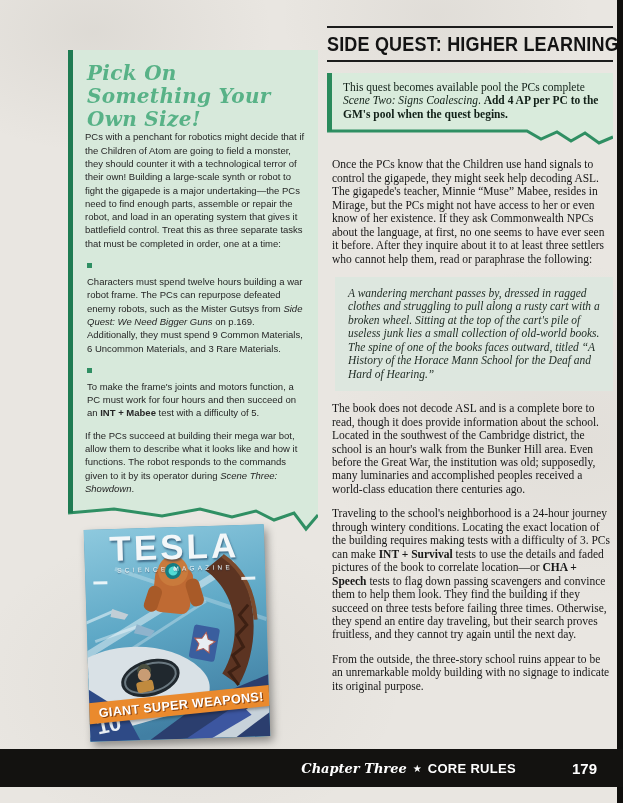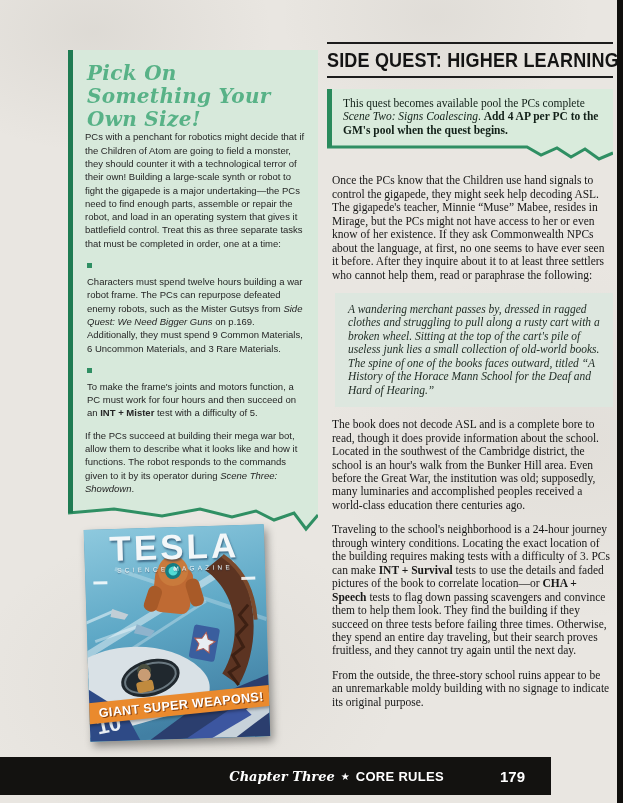--- a/index.html
+++ b/index.html
@@ -25,21 +25,21 @@
   }
   .sb-text{font-size:9.5px;line-height:1.4;color:#262626;}
   .sb-intro{margin-top:0;}
   .task-list{margin:9px 0 0 2px;padding:0;list-style:none;}
   .task-list li{display:flex;gap:7px;margin-bottom:9px;flex-direction:column;}
   .sq{width:5px;height:5px;background:#2f8f63;margin-top:4px;flex:none;}
   .sb-outro{margin-top:2px;padding-bottom:6px;}
   .tear{display:block;}
 
   
-  .main{position:absolute;left:327px;top:42px;width:286px;}
+  .main{position:absolute;left:327px;top:26px;width:286px;}
   .rule{height:2px;background:#1c1c1c;}
   .heading{
     font-weight:700;font-size:20px;color:#141414;letter-spacing:.2px;
     transform:scaleX(.9);transform-origin:left center;width:111%;
     margin:5px 0 4px 0;white-space:nowrap;
   }
   .serif{font-family:"Liberation Serif",serif;font-size:11.5px;line-height:1.17;color:#171717;}
   .callout{background:#d9ebdc;border-left:5px solid #2a8a5c;padding:8px 11px 6px 11px;margin-top:11px;color:#122018;}
   .para{margin:11px 0 0 5px;}
   .quote{background:#dde7df;margin:11px 0 0 8px;padding:10px 13px;font-style:italic;color:#1d2a22;}
@@ -63,21 +63,21 @@
   .meta-l{left:8px;} .meta-r{right:10px;}
   .banner{
     position:absolute;left:-5px;bottom:24px;width:194px;z-index:4;
     transform:rotate(-4deg);background:#ea8a2d;padding:4px 0 3px;text-align:center;
     color:#fff;font-weight:800;font-size:12.5px;letter-spacing:.4px;
     text-shadow:1px 1px 0 #8a4412;box-shadow:0 2px 3px rgba(0,0,0,.3);
   }
 
   
   .footer{
-    position:absolute;left:0;bottom:8px;width:551px;height:38px;background:#131210;
+    position:absolute;left:0;bottom:16px;width:623px;height:38px;background:#131210;
     display:flex;align-items:center;justify-content:flex-end;color:#fff;z-index:5;
   }
   .chapter{font-family:"DejaVu Serif",serif;font-style:italic;font-weight:700;font-size:13px;}
   .star{font-size:10px;margin:0 6px;}
   .core{font-weight:700;font-size:13px;letter-spacing:.3px;}
   .pagenum{font-weight:700;font-size:15px;margin:0 26px 0 56px;}
 </style>
 </head>
 <body>
 
@@ -87,21 +87,21 @@
     <div class="sb-body">
       <div class="sb-title">Pick On Something Your Own Size!</div>
       <div class="sb-text sb-intro">PCs with a penchant for robotics might decide that if the Children of Atom are going to field a monster, they should counter it with a technological terror of their own! Building a large-scale synth or robot to fight the gigapede is a major undertaking—the PCs need to find enough parts, assemble or repair the robot, and load in an operating system that gives it battlefield control. Treat this as three separate tasks that must be completed in order, one at a time:</div>
       <ul class="task-list">
         <li>
           <span class="sq"></span>
           <span class="sb-text"><span>Characters must spend twelve hours building a war robot frame. The PCs can repurpose defeated enemy robots, such as the Mister Gutsys from </span><span class="seg-i">Side Quest: We Need Bigger Guns</span><span> on p.169. Additionally, they must spend 9 Common Materials, 6 Uncommon Materials, and 3 Rare Materials.</span></span>
         </li>
         <li>
           <span class="sq"></span>
-          <span class="sb-text"><span>To make the frame's joints and motors function, a PC must work for four hours and then succeed on an </span><span class="seg-b">INT + Mister</span><span> test with a difficulty of 5.</span></span>
+          <span class="sb-text"><span>To make the frame's joints and motors function, a PC must work for four hours and then succeed on an </span><span class="seg-b">INT + Mabee</span><span> test with a difficulty of 5.</span></span>
         </li>
       </ul>
       <div class="sb-text sb-outro"><span>If the PCs succeed at building their mega war bot, allow them to describe what it looks like and how it functions. The robot responds to the commands given to it by its operator during </span><span class="seg-i">Scene Three: Showdown</span><span>.</span></div>
     </div>
     <svg class="tear" width="250" height="32" viewBox="0 0 250 32">
       <path d="M0,0 H250 V12 L238,26 L226,10 L206,17 L188,8 L164,14 L132,6 L94,13 L46,6 L0,10 Z" fill="#d7e9db"></path>
       <path d="M0,10 L46,6 L94,13 L132,6 L164,14 L188,8 L206,17 L226,10 L238,26 L250,12" fill="none" stroke="#2f8f63" stroke-width="3"></path>
       <rect x="0" y="0" width="5" height="10" fill="#1e7b52"></rect>
     </svg>
   </div>

